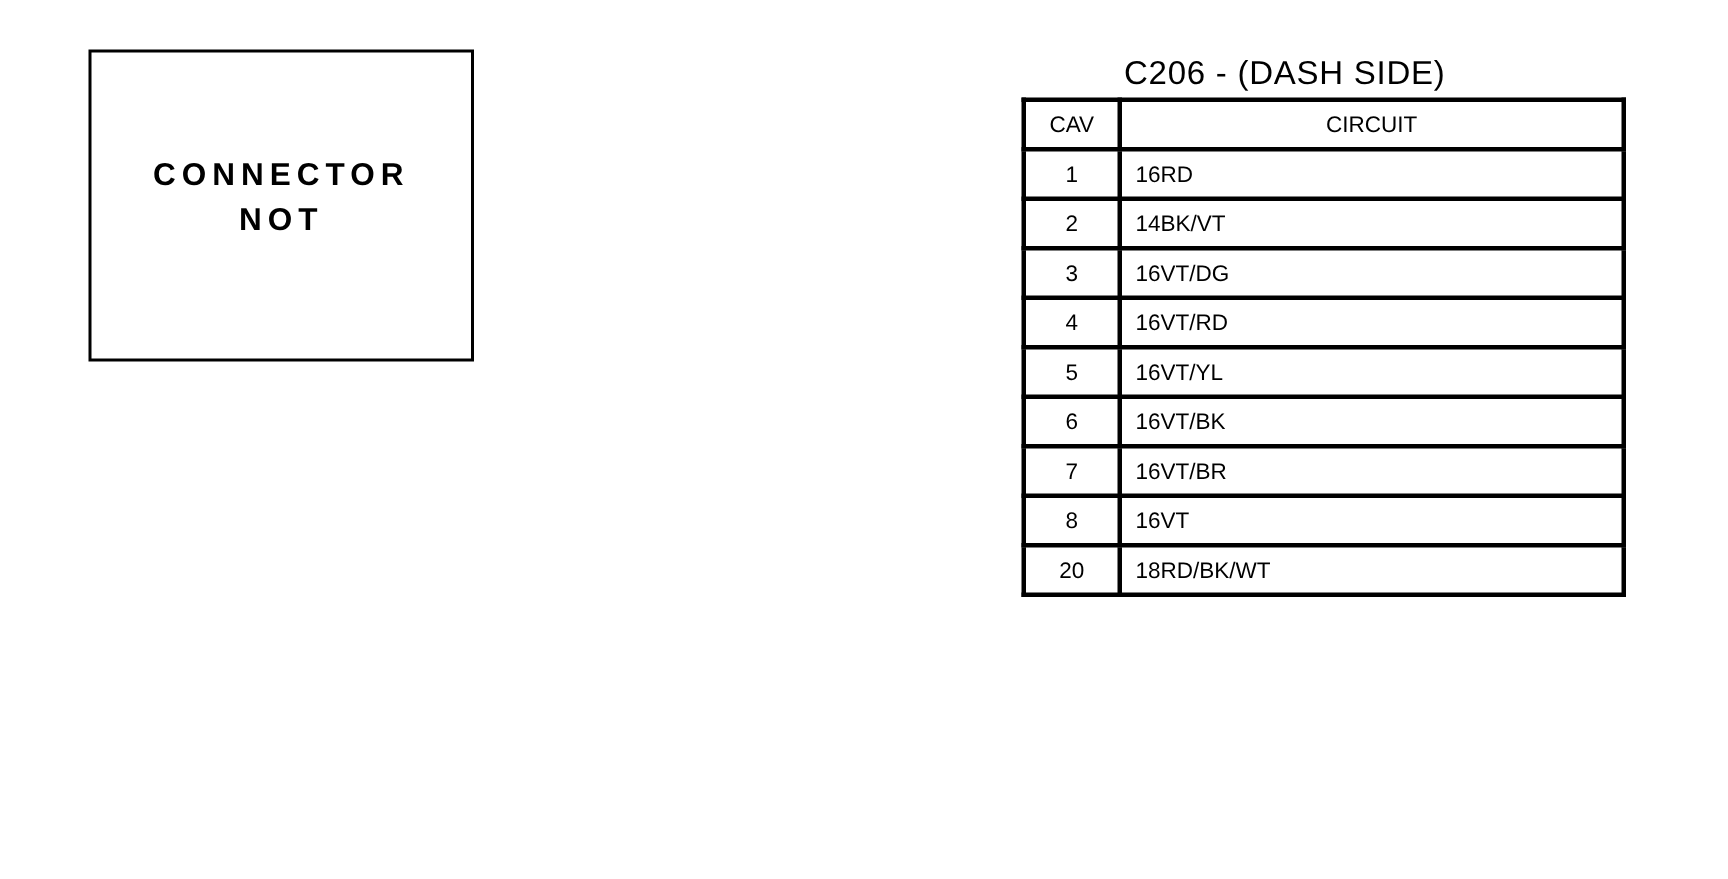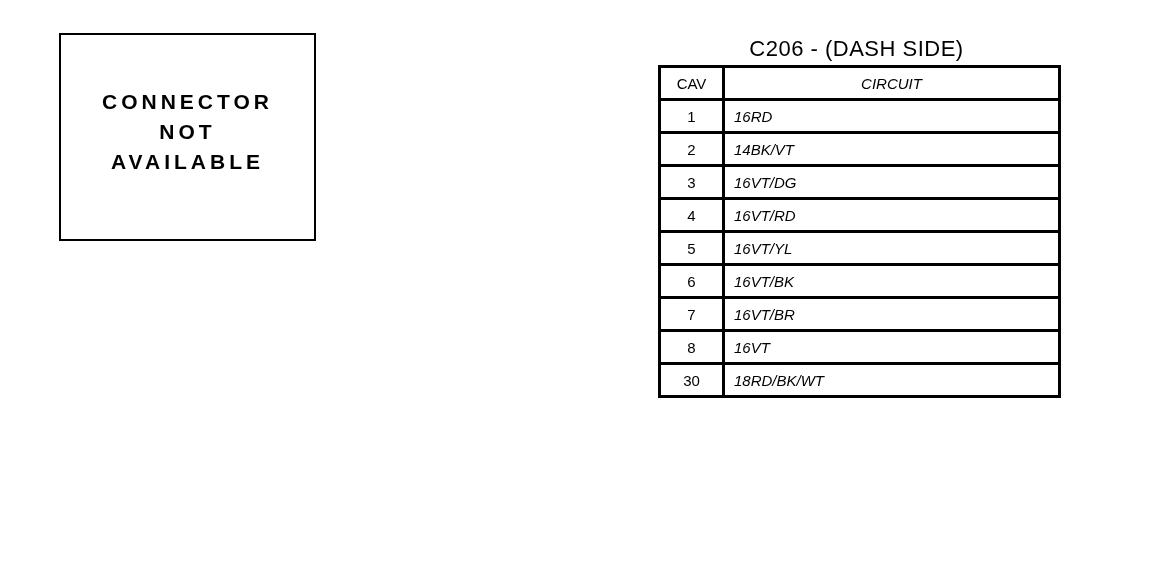--- a/index.html
+++ b/index.html
@@ -49,21 +49,21 @@
     width: 397px;
     text-align: center;
     font-size: 22px;
     letter-spacing: 0.5px;
     white-space: nowrap;
   }
 
   
   .pinout-table {
     position: absolute;
-    left: 658px;
+    left: 681px;
     top: 65px;
     border-collapse: collapse;
     background: #ffffff;
   }
   .pinout-table th,
   .pinout-table td {
     border: 3px solid #000000;
     height: 30px;
     font-size: 15px;
     font-weight: normal;
@@ -72,34 +72,32 @@
     background: #ffffff;
   }
   .pinout-table .cav {
     width: 61px;
     text-align: center;
   }
   .pinout-table .circuit {
     width: 324px;
     text-align: left;
     padding-left: 9px;
-    font-style: italic;
   }
   .pinout-table th.circuit {
     text-align: center;
     padding-left: 0;
   }
 </style>
 </head>
 <body>
 
 <div class="na-box">
   <div class="na-line">CONNECTOR</div>
   <div class="na-line">NOT</div>
-  <div class="na-line">AVAILABLE</div>
 </div>
 
 <div class="pinout-title">C206 - (DASH SIDE)</div>
 
 <table class="pinout-table">
   <thead>
     <tr>
       <th class="cav">CAV</th>
       <th class="circuit">CIRCUIT</th>
     </tr>
@@ -131,17 +129,17 @@
       </tr>
       <tr>
         <td class="cav">7</td>
         <td class="circuit">16VT/BR</td>
       </tr>
       <tr>
         <td class="cav">8</td>
         <td class="circuit">16VT</td>
       </tr>
       <tr>
-        <td class="cav">30</td>
+        <td class="cav">20</td>
         <td class="circuit">18RD/BK/WT</td>
       </tr>
     </tbody>
 </table>
 
 </body></html>

